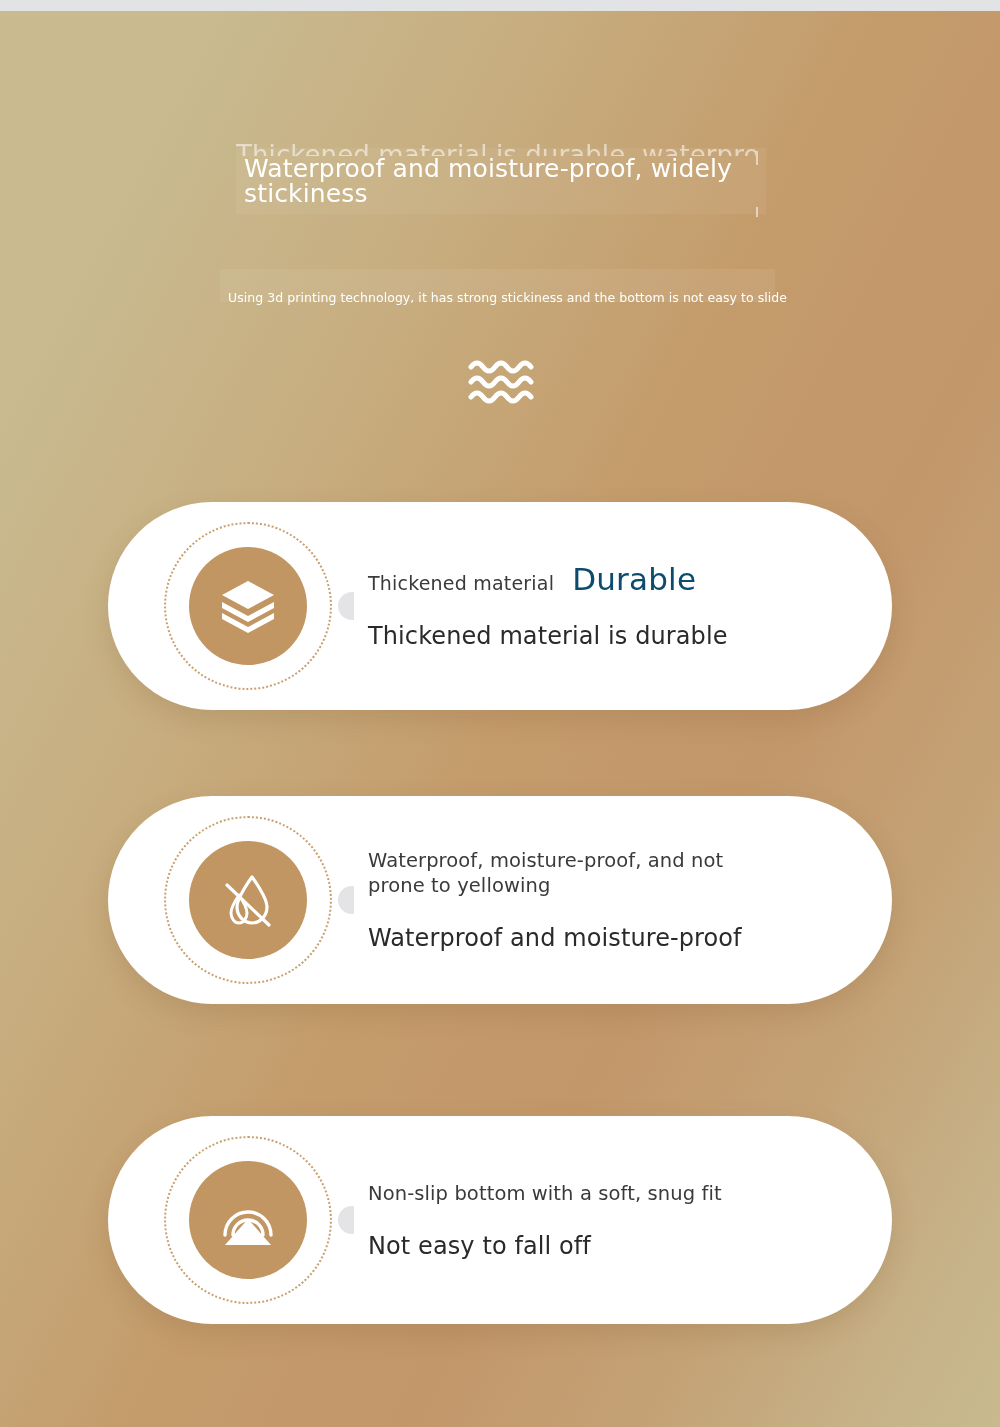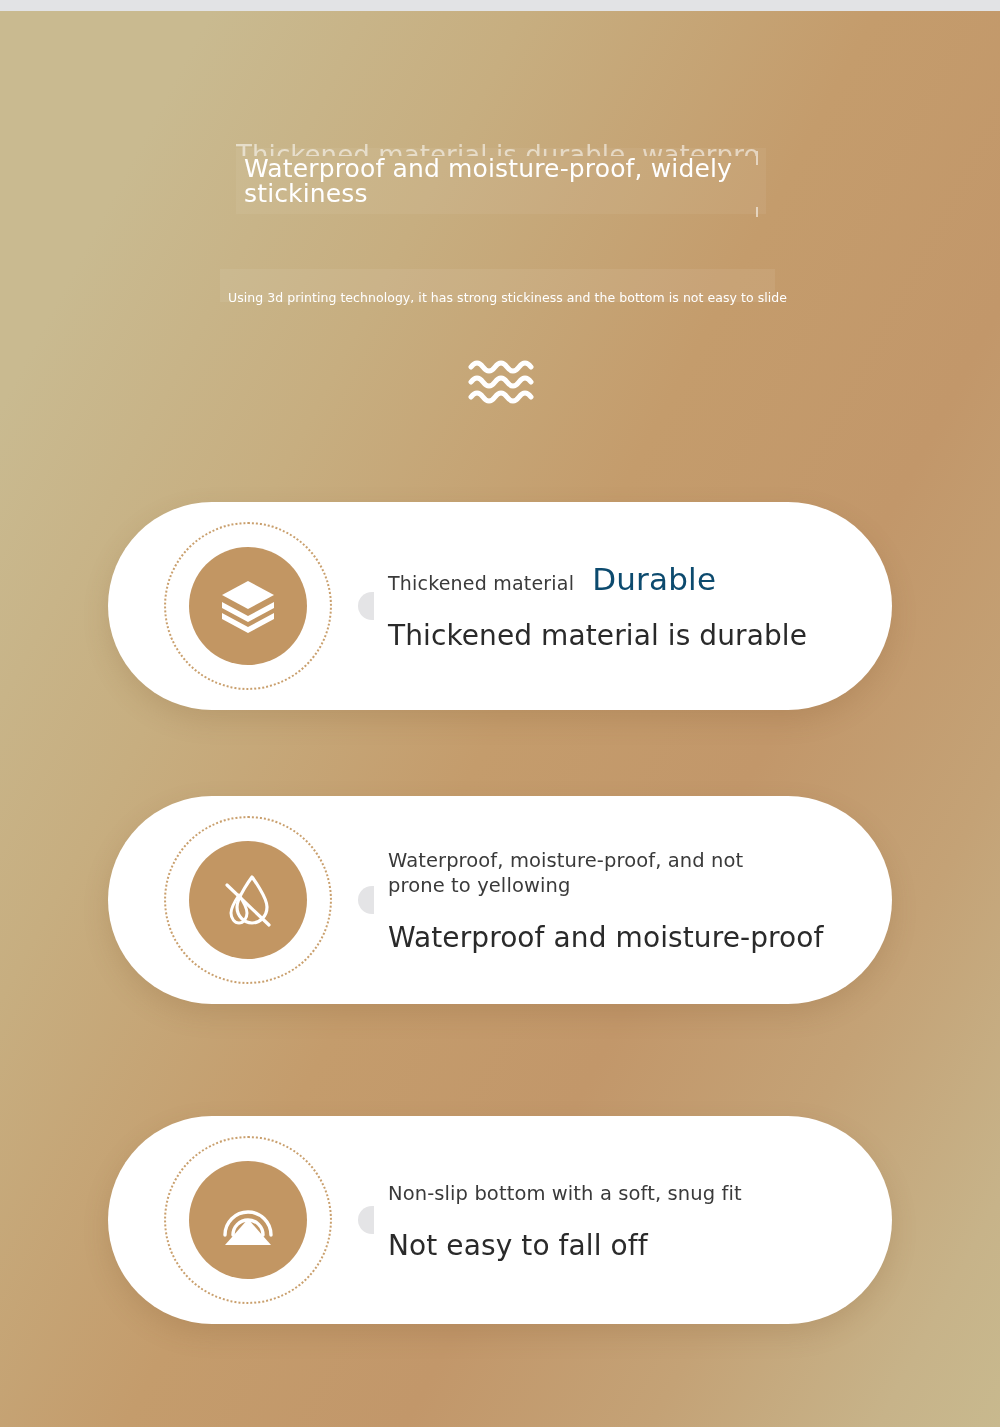--- a/index.html
+++ b/index.html
@@ -156,21 +156,21 @@
     border-radius:50%;
     background:#c29663;
     display:flex;
     align-items:center;
     justify-content:center;
   }
   .icon-circle svg { display:block; }
 
   .card-text {
     position:relative;
-    margin-left:56px;
+    margin-left:36px;
     flex:1 1 auto;
     padding-right:40px;
   }
 
   
   .edge-dot {
     position:absolute;
     left:-30px;
     top:50%;
     transform:translateY(-50%);
@@ -202,21 +202,21 @@
   .lead {
     color:#3a3a3a;
     font-size:19.5px;
     line-height:25px;
     letter-spacing:0.1px;
     margin-bottom:26px;
     max-width:400px;
   }
   .headline-sub {
     color:#2a2a2a;
-    font-size:28px;
+    font-size:24px;
     line-height:28px;
     letter-spacing:0.1px;
   }
 </style>
 </head>
 <body>
 
 <div class="viewport">
 
   <div class="top-strip"></div>

